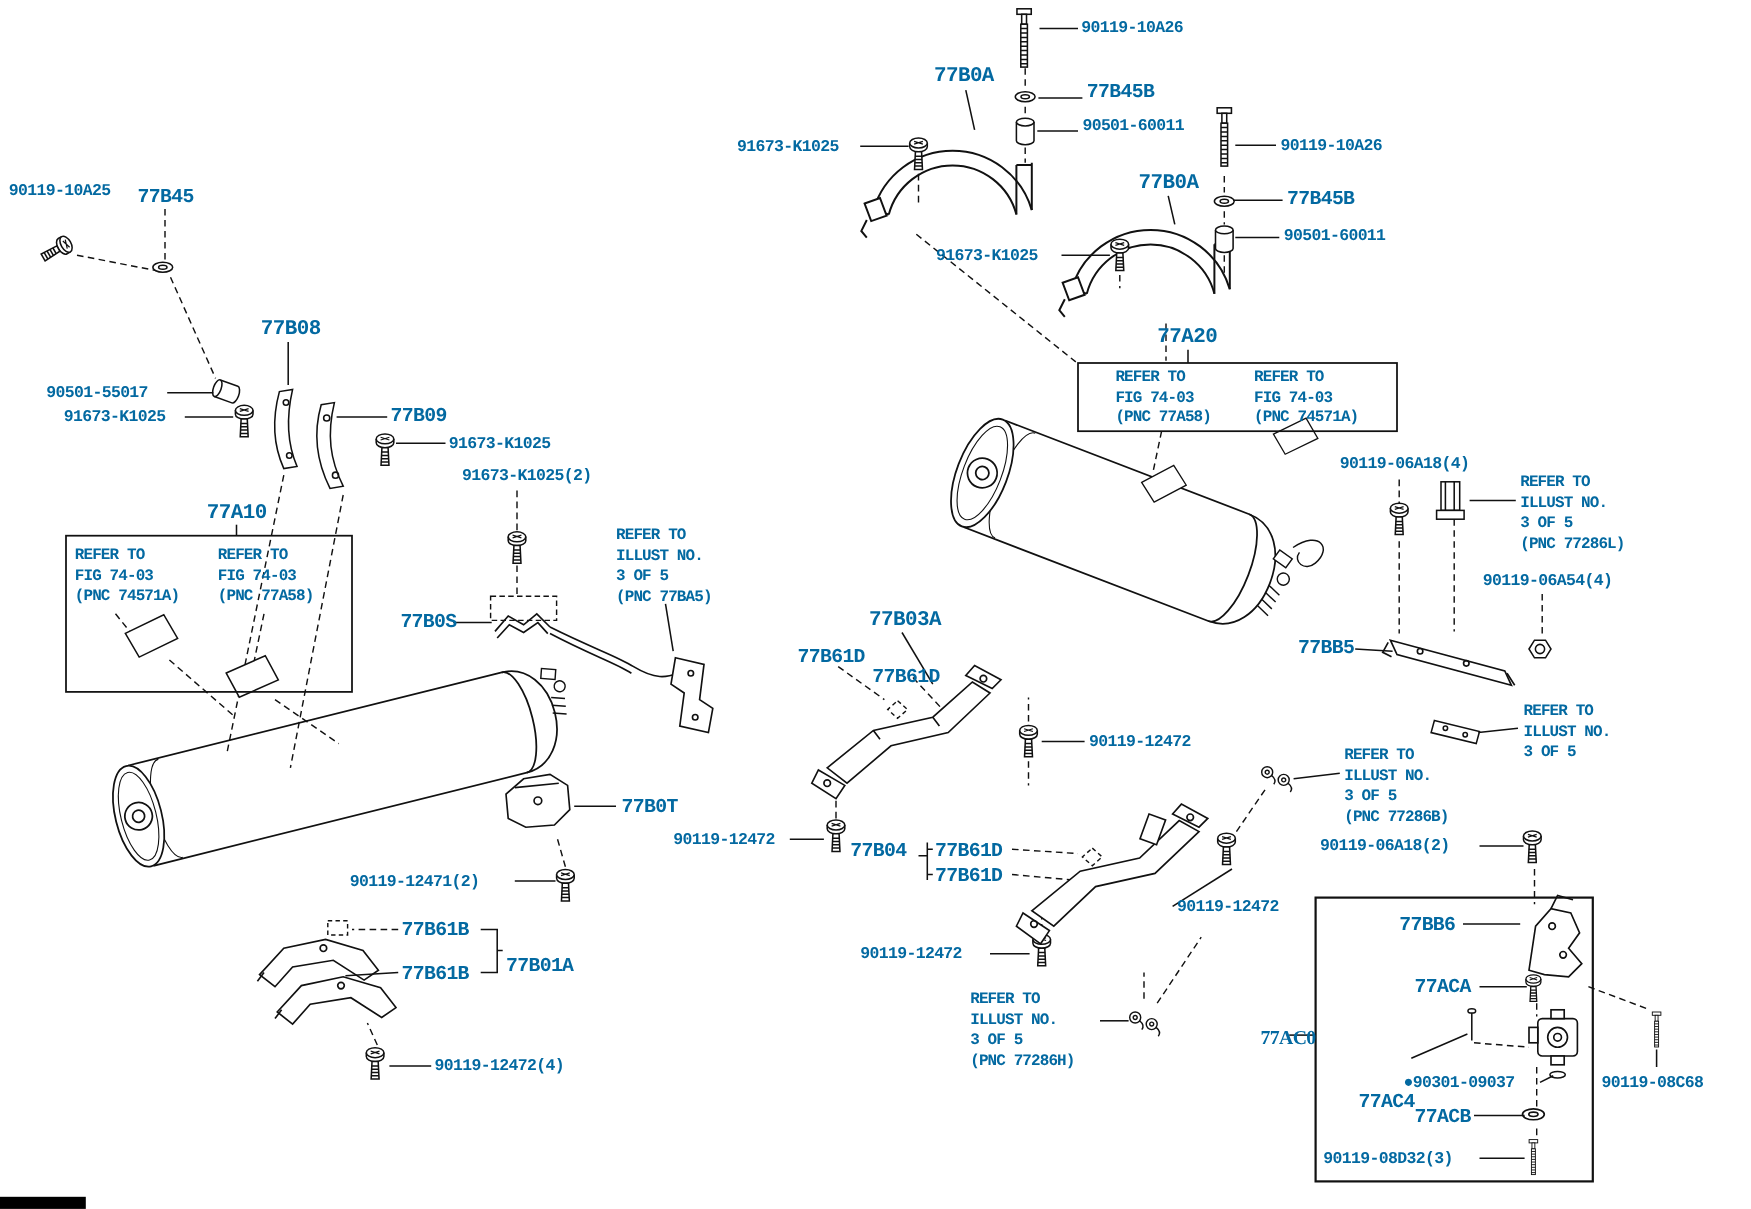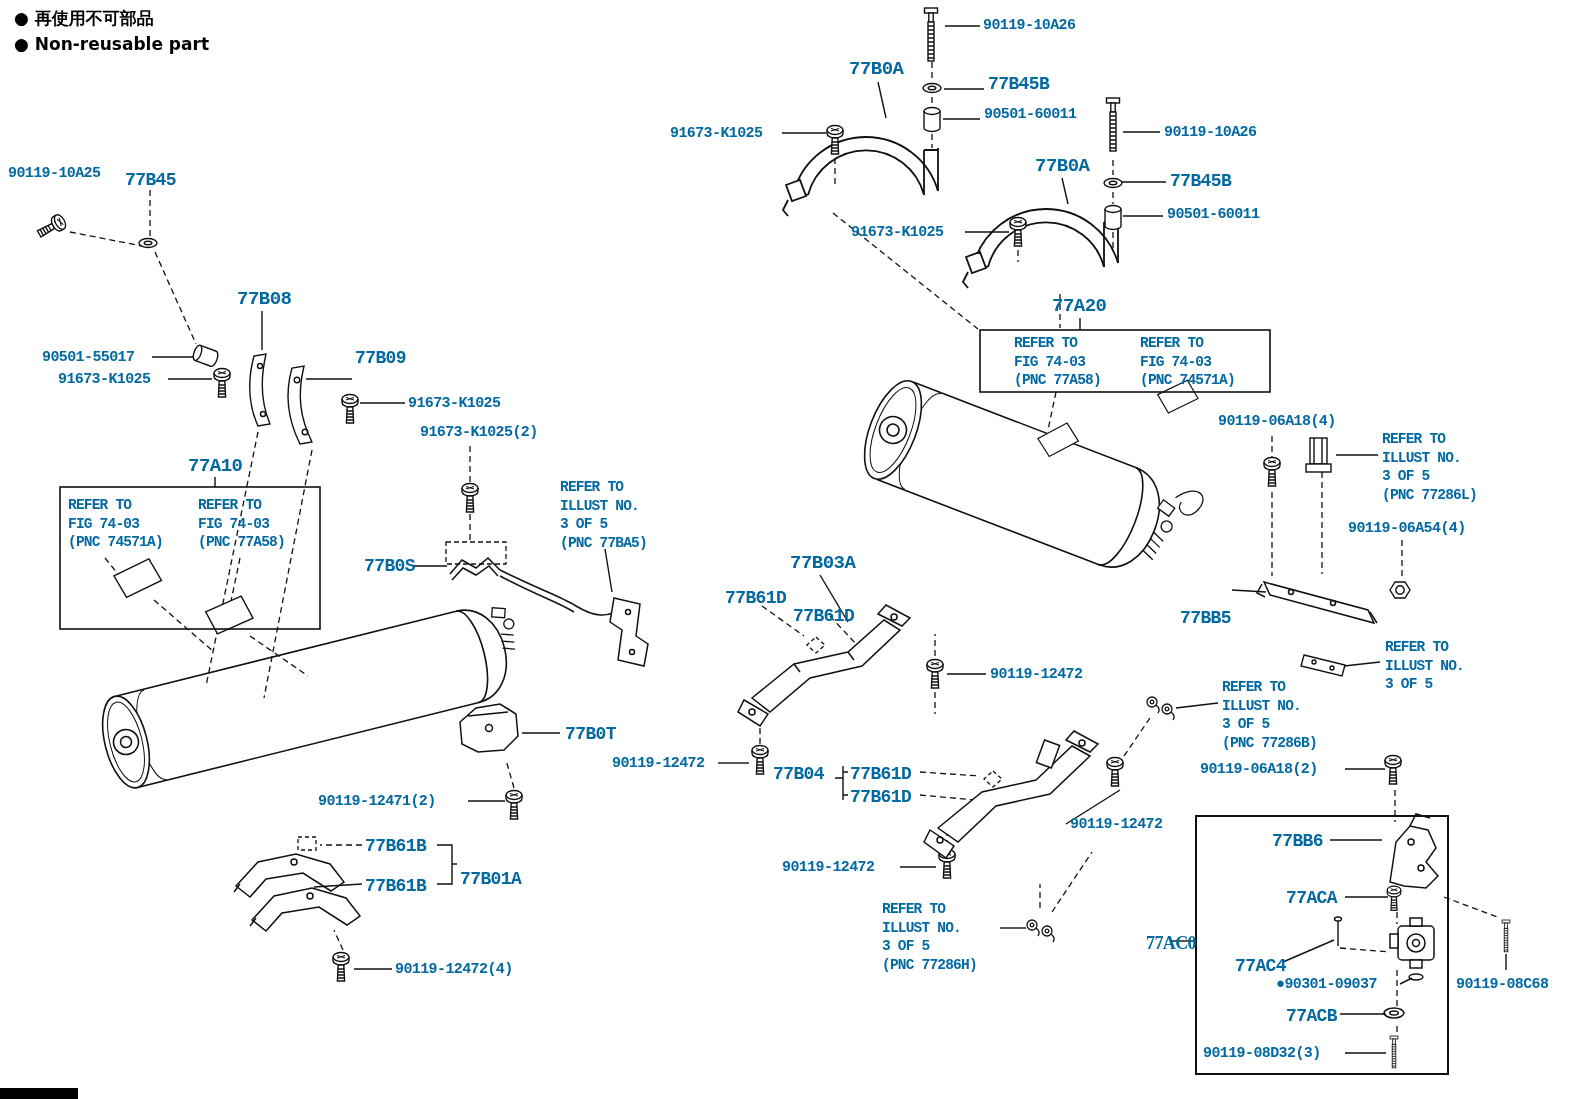--- a/index.html
+++ b/index.html
@@ -358,21 +358,21 @@
       <div class="part-label kind-num" style="left: 1164px; top: 124px;">90119-10A26</div>
       <div class="part-label kind-code-lg" style="left: 1035px; top: 155px;">77B0A</div>
       <div class="part-label kind-code" style="left: 1170px; top: 171px;">77B45B</div>
       <div class="part-label kind-num" style="left: 1167px; top: 206px;">90501-60011</div>
       <div class="part-label kind-num" style="left: 851px; top: 224px;">91673-K1025</div>
       <div class="part-label kind-num" style="left: 8px; top: 165px;">90119-10A25</div>
       <div class="part-label kind-code" style="left: 125px; top: 170px;">77B45</div>
       <div class="part-label kind-code-lg" style="left: 237px; top: 288px;">77B08</div>
       <div class="part-label kind-num" style="left: 42px; top: 349px;">90501-55017</div>
       <div class="part-label kind-num" style="left: 58px; top: 371px;">91673-K1025</div>
-      <div class="part-label kind-code" style="left: 355px; top: 348px;">77B09</div>
+      <div class="part-label kind-code" style="left: 355px; top: 369px;">77B09</div>
       <div class="part-label kind-num" style="left: 408px; top: 395px;">91673-K1025</div>
       <div class="part-label kind-num" style="left: 420px; top: 424px;">91673-K1025(2)</div>
       <div class="part-label kind-code-lg" style="left: 188px; top: 455px;">77A10</div>
       <div class="part-label kind-note" style="left: 68px; top: 496px;">REFER TO
 FIG 74-03
 (PNC 74571A)</div>
       <div class="part-label kind-note" style="left: 198px; top: 496px;">REFER TO
 FIG 74-03
 (PNC 77A58)</div>
       <div class="part-label kind-note" style="left: 560px; top: 478px;">REFER TO
@@ -386,21 +386,21 @@
 (PNC 77A58)</div>
       <div class="part-label kind-note" style="left: 1140px; top: 334px;">REFER TO
 FIG 74-03
 (PNC 74571A)</div>
       <div class="part-label kind-num" style="left: 1218px; top: 413px;">90119-06A18(4)</div>
       <div class="part-label kind-note" style="left: 1382px; top: 430px;">REFER TO
 ILLUST NO.
 3 OF 5
 (PNC 77286L)</div>
       <div class="part-label kind-num" style="left: 1348px; top: 520px;">90119-06A54(4)</div>
-      <div class="part-label kind-code" style="left: 1180px; top: 580px; margin-top: 28px;">77BB5</div>
+      <div class="part-label kind-code" style="left: 1180px; top: 580px;">77BB5</div>
       <div class="part-label kind-note" style="left: 1385px; top: 638px;">REFER TO
 ILLUST NO.
 3 OF 5</div>
       <div class="part-label kind-code-lg" style="left: 790px; top: 552px;">77B03A</div>
       <div class="part-label kind-code" style="left: 725px; top: 588px;">77B61D</div>
       <div class="part-label kind-code" style="left: 793px; top: 606px;">77B61D</div>
       <div class="part-label kind-num" style="left: 990px; top: 666px;">90119-12472</div>
       <div class="part-label kind-note" style="left: 1222px; top: 678px;">REFER TO
 ILLUST NO.
 3 OF 5
@@ -418,29 +418,25 @@
       <div class="part-label kind-code" style="left: 460px; top: 869px;">77B01A</div>
       <div class="part-label kind-num" style="left: 395px; top: 961px;">90119-12472(4)</div>
       <div class="part-label kind-note" style="left: 882px; top: 900px;">REFER TO
 ILLUST NO.
 3 OF 5
 (PNC 77286H)</div>
       <div class="part-label kind-num" style="left: 1200px; top: 761px;">90119-06A18(2)</div>
       <div class="part-label kind-code" style="left: 1272px; top: 831px; text-align: center;">77BB6</div>
       <div class="part-label kind-code" style="left: 1286px; top: 888px;">77ACA</div>
       <div class="part-label kind-code" style="left: 1146px; top: 933px; font-family: Liberation Serif, serif;">77AC0</div>
-      <div class="part-label kind-code" style="left: 1235px; top: 956px;">77AC4</div>
+      <div class="part-label kind-code" style="left: 1235px; top: 992px;">77AC4</div>
       <div class="part-label kind-num" style="left: 1276px; top: 976px;">●90301-09037</div>
       <div class="part-label kind-code" style="left: 1286px; top: 1006px;">77ACB</div>
       <div class="part-label kind-num" style="left: 1203px; top: 1045px;">90119-08D32(3)</div>
       <div class="part-label kind-num" style="left: 1456px; top: 976px;">90119-08C68</div>
     </div>
 
-<div class="legend">
-  <div>● 再使用不可部品</div>
-  <div>● Non-reusable part</div>
+
+<div class="diagram-code">775581C</div>
+
+<div class="corner-bar"></div>
+
 </div>
 
-<div class="diagram-code">775581C</div>
-
-<div class="corner-bar"></div>
-
-</div>
-
 </body></html>

